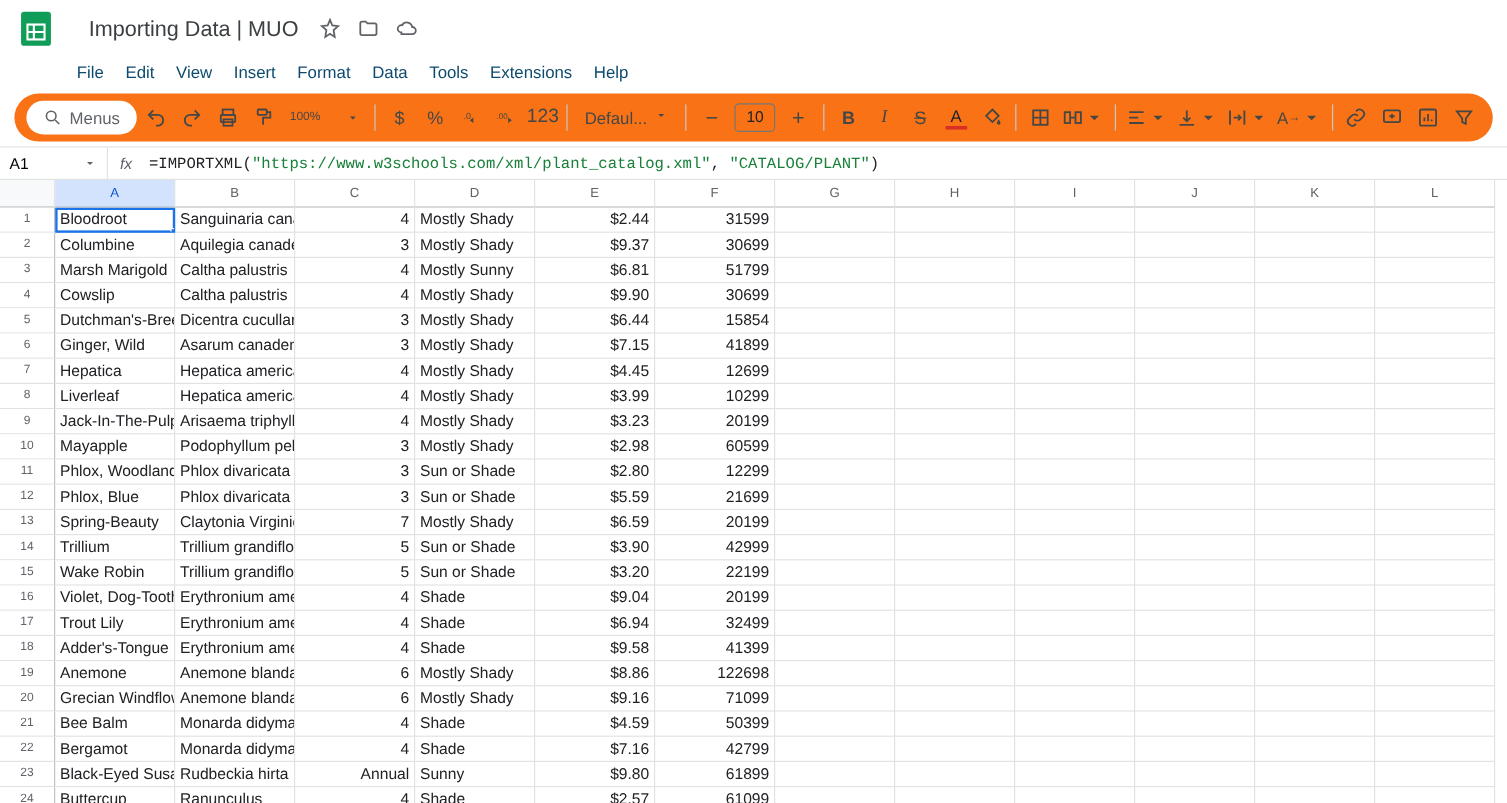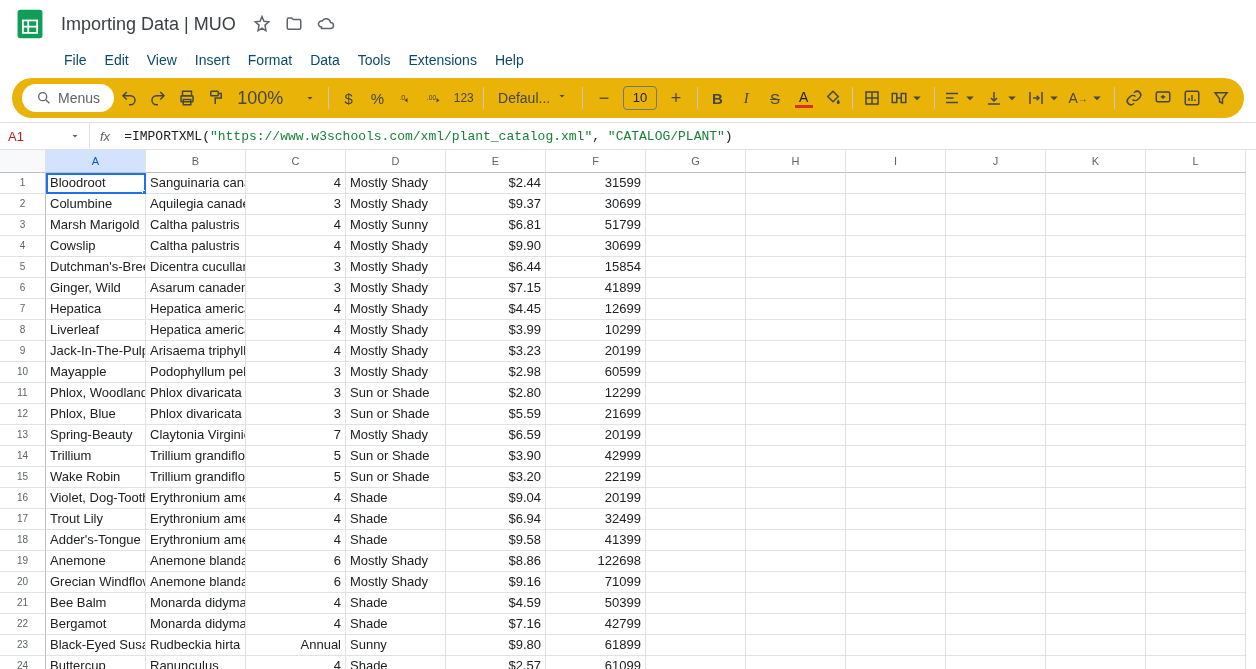--- a/index.html
+++ b/index.html
@@ -2,48 +2,48 @@
 <html><head>
 <meta charset="utf-8">
 <style>
 * { box-sizing: border-box; margin: 0; padding: 0; }
 body { font-family: Arial, sans-serif; font-size: 13px; color: #202124; background: #fff; overflow: hidden; }
 
 
 .header { display: flex; align-items: center; padding: 6px 12px; height: 48px; }
 .logo { width: 36px; height: 36px; display: flex; align-items: center; justify-content: center; }
 .logo-svg { width: 32px; height: 32px; }
-.doc-title-area { display: flex; align-items: center; margin-left: 7px; gap: 8px; }
+.doc-title-area { display: flex; align-items: center; margin-left: 20px; gap: 8px; }
 .doc-title { font-size: 18px; color: #3c4043; padding: 2px 6px; border-radius: 4px; }
 .icon-btn { width: 24px; height: 24px; display: flex; align-items: center; justify-content: center; color: #5f6368; cursor: pointer; border-radius: 4px; }
 .icon-btn svg { width: 18px; height: 18px; }
 
 .menubar { display: flex; gap: 2px; padding: 0 12px 6px 56px; font-size: 14px; }
 .menu-item { padding: 4px 8px; border-radius: 4px; cursor: pointer; color: #0c4a6e; }
 
 
-.toolbar { display: flex; align-items: center; height: 40px; background: #eab308; border-radius: 24px; margin: 0 12px 4px; padding: 0 10px; gap: 2px; }
+.toolbar { display: flex; align-items: center; height: 40px; background: #f97316; border-radius: 24px; margin: 0 12px 4px; padding: 0 10px; gap: 2px; }
 .menus-btn { display: flex; align-items: center; gap: 6px; background: #fff; border-radius: 20px; padding: 6px 14px; color: #5f6368; font-size: 14px; cursor: pointer; }
 .tbtn { width: 30px; height: 30px; display: flex; align-items: center; justify-content: center; color: #444746; border-radius: 4px; cursor: pointer; }
 .tbtn svg { width: 18px; height: 18px; }
 .tsep { width: 1px; height: 22px; background: #c7c7c7; margin: 0 4px; }
-.zoom { display: flex; align-items: center; gap: 21px; padding: 0 6px; color: #444746; font-size: 18px; cursor: pointer; }
+.zoom { display: flex; align-items: flex-start; gap: 21px; padding: 0 6px; color: #444746; font-size: 10px; cursor: pointer; }
 .font-select { display: flex; align-items: flex-start; gap: 6px; padding: 0 8px; color: #444746; font-size: 14px; cursor: pointer; }
 .font-size { display: flex; align-items: center; gap: 4px; }
 .font-size-val { border: 1px solid #747775; border-radius: 4px; width: 34px; height: 24px; text-align: center; font-size: 13px; line-height: 22px; }
 .text-color-btn { display: flex; flex-direction: column; align-items: center; width: 30px; height: 30px; justify-content: center; cursor: pointer; }
 .text-color-bar { width: 18px; height: 3px; background: #000; }
 .text-color-bar.red { background: #d93025; }
 .tbtn-dd { display: flex; align-items: center; padding: 0 2px; cursor: pointer; color: #444746; }
 .tbtn-dd svg { width: 18px; height: 18px; }
 .dd-arrow { width: 12px; height: 12px; }
 
 
 .formula-bar { display: flex; align-items: center; height: 28px; border-bottom: 1px solid #e1e3e1; border-top: 1px solid #e1e3e1; }
-.name-box { width: 90px; height: 100%; display: flex; align-items: center; justify-content: space-between; padding: 0 8px; font-size: 13px; color: #b91c1c; border-right: 1px solid #e1e3e1; }
+.name-box { width: 90px; height: 100%; display: flex; align-items: center; justify-content: space-between; padding: 0 8px; font-size: 13px; color: #000000; border-right: 1px solid #e1e3e1; }
 .fx-label { padding: 0 10px; color: #5f6368; font-style: italic; font-size: 13px; }
 .formula-input { flex: 1; font-family: 'Courier New', monospace; font-size: 13px; padding: 0 4px; white-space: nowrap; overflow: hidden; }
 .formula-input .t-black { color: #202124; }
 .formula-input .t-green { color: #188038; }
 
 
 .grid-wrap { display: flex; overflow: hidden; }
 .rowhead-col { flex: 0 0 46px; }
 .colhead-row { display: flex; height: 23px; background: #fff; }
 .corner { flex: 0 0 46px; border-right: 1px solid #e1e3e1; border-bottom: 1px solid #c0c0c0; background: #f8f9fa; }
@@ -161,21 +161,21 @@
         <text x="3" y="14" font-size="10">.0</text>
         <path d="M14 18l-4-3 4-3z"></path>
       </svg>
     </span>
   <span class="tbtn">
       <svg viewBox="0 0 24 24" fill="currentColor">
         <text x="1" y="14" font-size="9">.00</text>
         <path d="M14 12l4 3-4 3z"></path>
       </svg>
     </span>
-  <span class="tbtn" style="font-size:12px;">123</span>
+  <span class="tbtn" style="font-size:16px;">123</span>
   <div class="tsep"></div>
   <div class="font-select">
     <span>Defaul...</span>
     <svg class="dd-arrow" viewBox="0 0 24 24" fill="currentColor">
         <path d="M7 10l5 5 5-5z"></path>
       </svg>
   </div>
   <div class="tsep"></div>
   <div class="font-size">
     <span class="tbtn" style="font-size:18px;">−</span>

